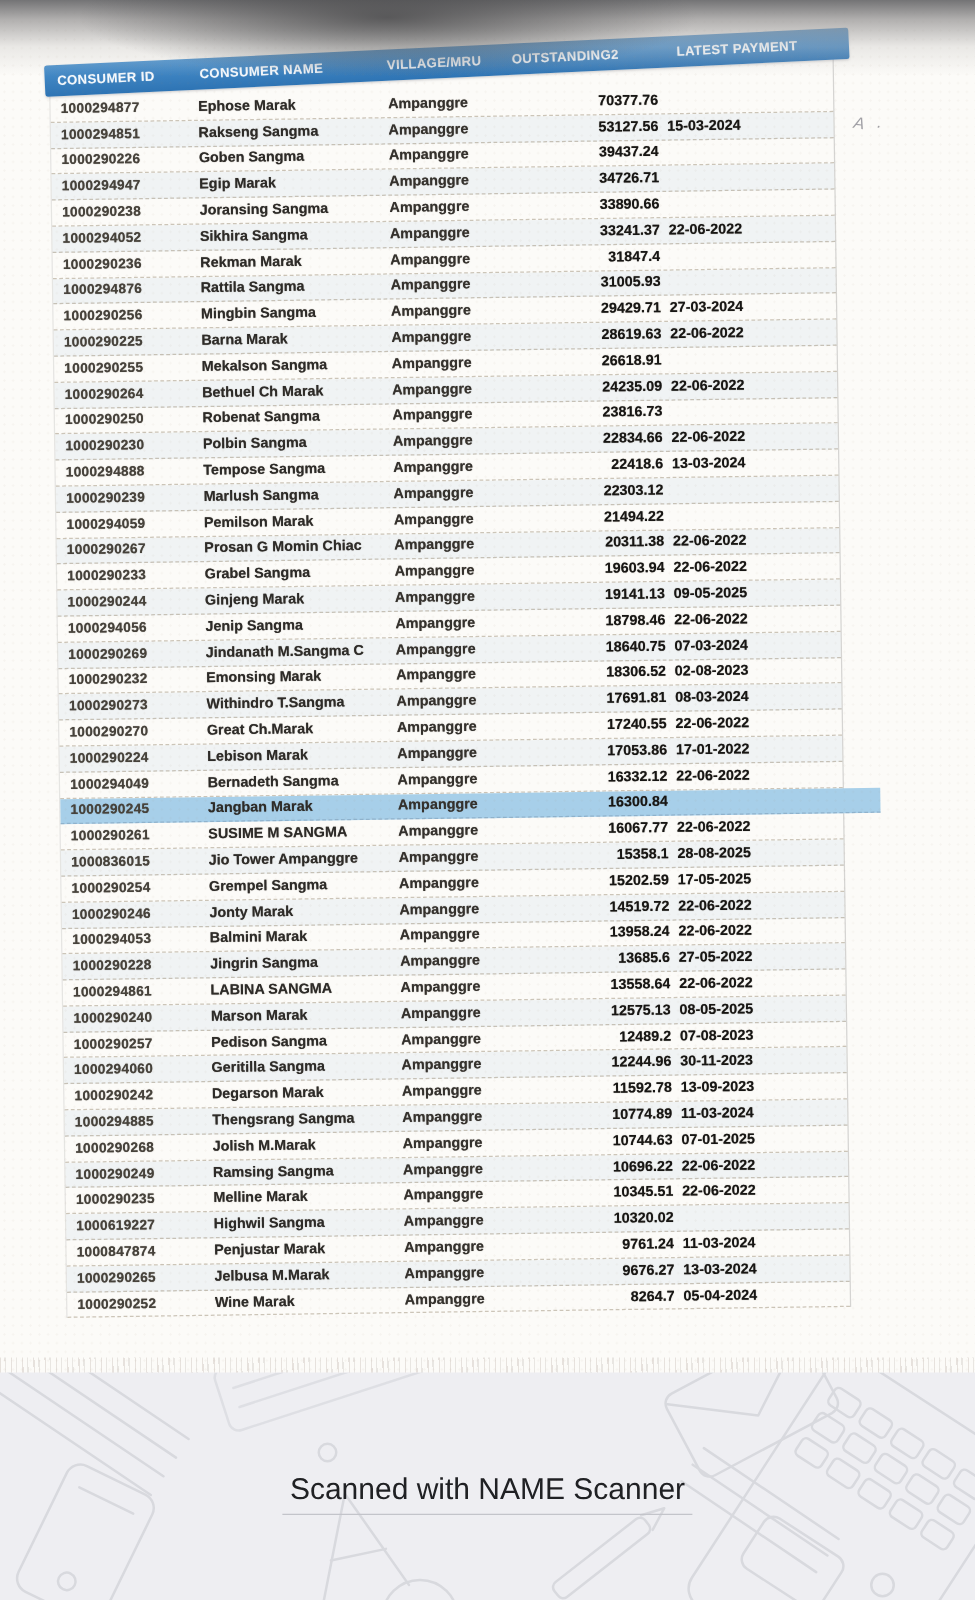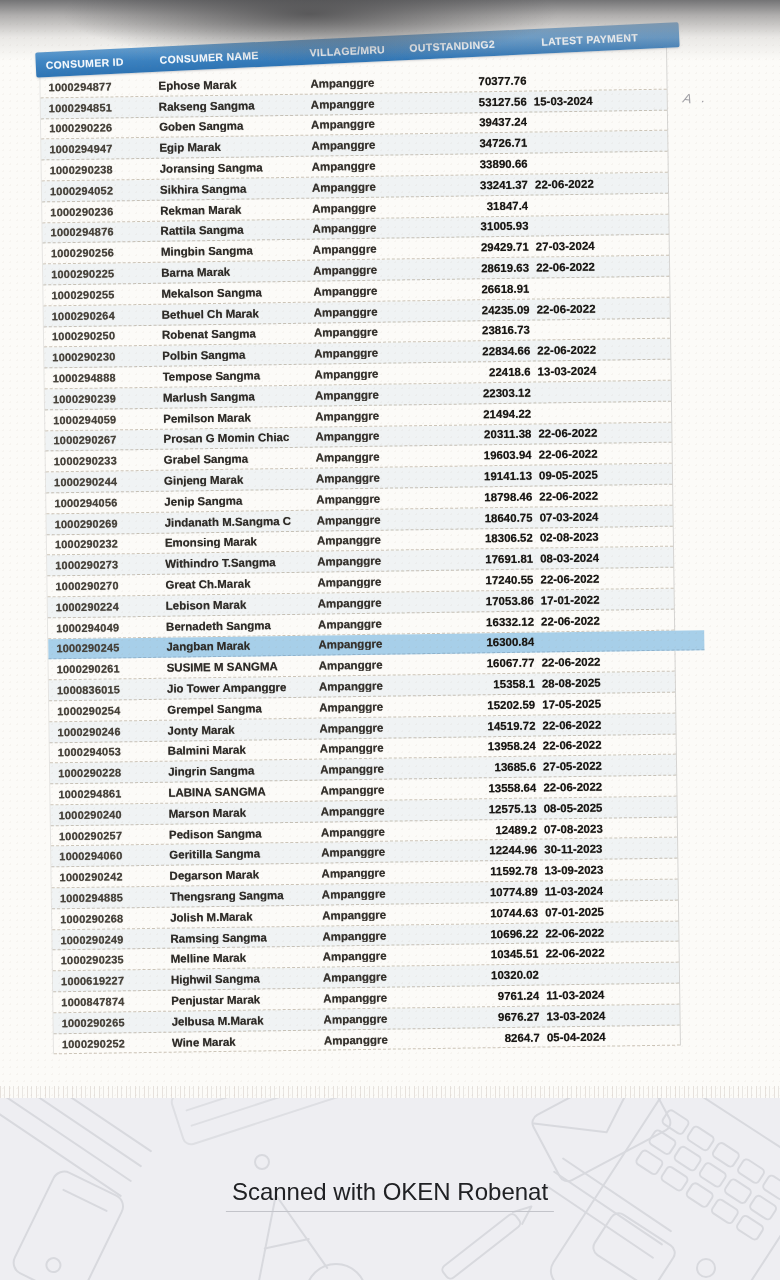--- a/index.html
+++ b/index.html
@@ -474,16 +474,16 @@
           <rect x="702" y="58" width="24" height="16" rx="4"></rect>
         <rect x="732" y="58" width="24" height="16" rx="4"></rect>
         <rect x="612" y="82" width="24" height="16" rx="4"></rect>
           <rect x="642" y="82" width="24" height="16" rx="4"></rect>
         <rect x="672" y="82" width="24" height="16" rx="4"></rect>
           <rect x="702" y="82" width="24" height="16" rx="4"></rect>
         <rect x="732" y="82" width="24" height="16" rx="4"></rect>
       </g>
       <circle cx="706" cy="170" r="9"></circle>
     </svg>
-    <div class="footer-text">Scanned with OKEN Robenat</div>
+    <div class="footer-text">Scanned with NAME Scanner</div>
   </div>
 
 </div>
 
 </body></html>

